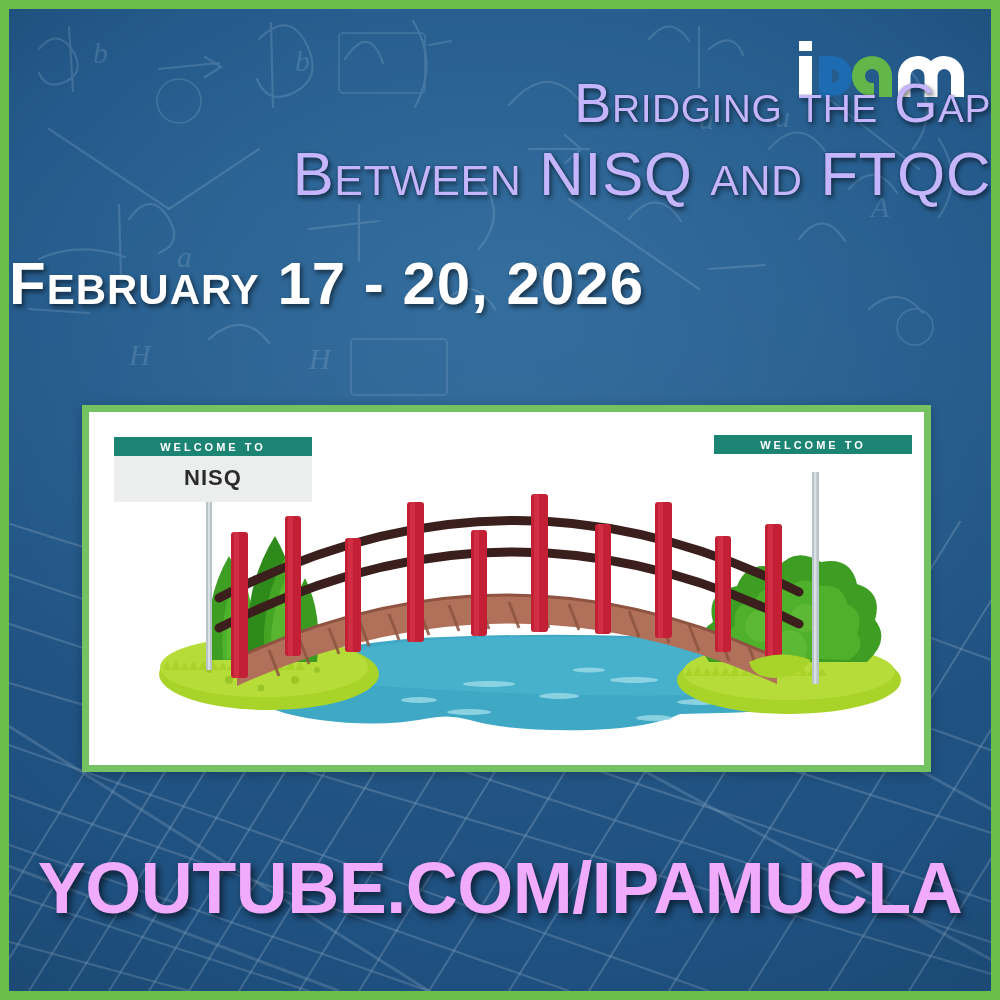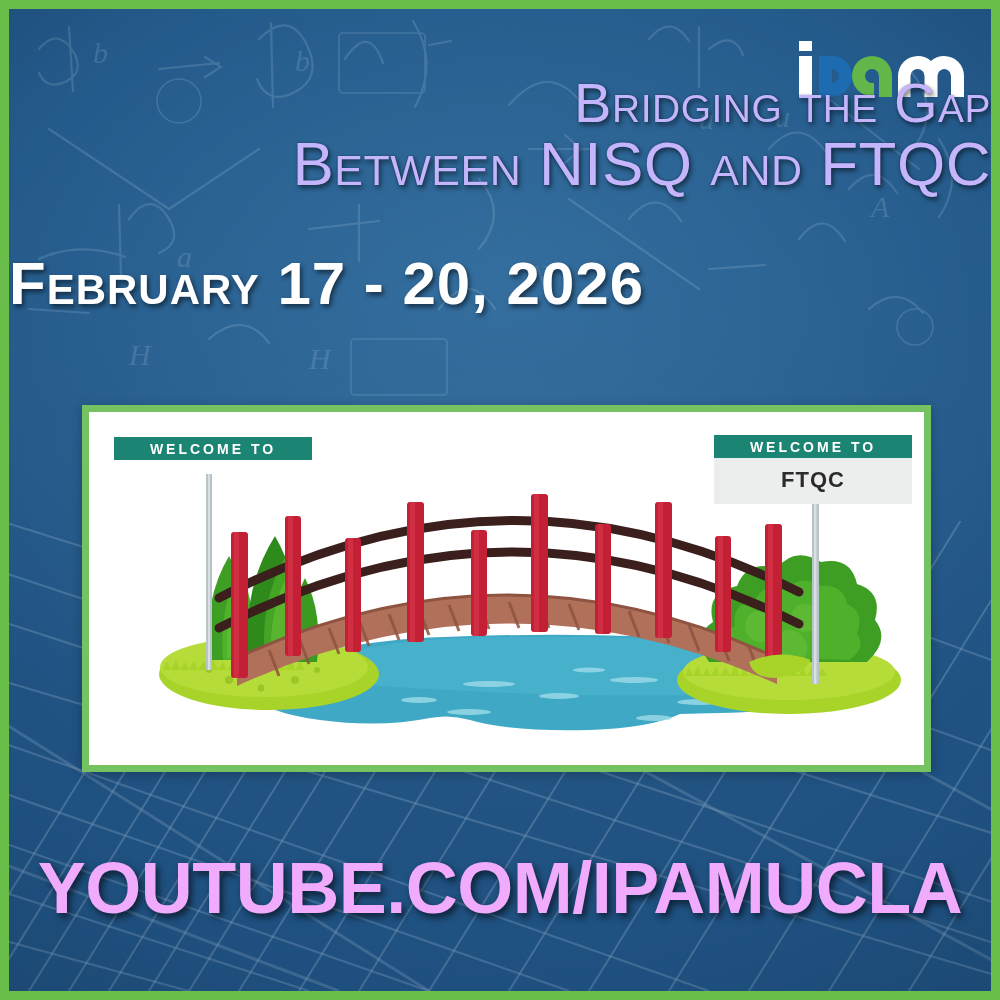--- a/index.html
+++ b/index.html
@@ -79,21 +79,21 @@
     font-family: "Liberation Sans", sans-serif;
     font-weight: 400;
     font-variant: small-caps;
     letter-spacing: 0.5px;
   }
   .headline .line {
     display: block;
     white-space: nowrap;
   }
   .headline .line1 { font-size: 56px; }
-  .headline .line2 { font-size: 62px; margin-top: 2px; }
+  .headline .line2 { font-size: 62px; margin-top: 12px; }
 
   .dateline {
     position: absolute;
     left: 0; right: 0;
     top: 240px;
     color: #ffffff;
     font-weight: 700;
     font-size: 60px;
     font-variant: small-caps;
     letter-spacing: 1px;
@@ -118,21 +118,21 @@
   .card .scene svg { display: block; width: 100%; height: 100%; }
 
   
   .sign {
     position: absolute;
     box-sizing: border-box;
   }
   .sign .sign-top {
     background: #1b8473;
     color: #ffffff;
-    font-size: 14px;
+    font-size: 11px;
     letter-spacing: 3px;
     text-align: center;
     font-weight: 700;
     padding: 4px 0 3px 0;
     font-family: "Liberation Sans", sans-serif;
   }
   .sign .sign-body {
     background: #eceded;
     color: #2b2b2b;
     font-size: 22px;
@@ -413,23 +413,23 @@
           <rect x="676" y="112" width="17" height="142" rx="3" fill="#c32036"></rect>
           <rect x="679" y="112" width="5" height="142" fill="#d8394d" opacity="0.6"></rect>
         </g>
 
         <path d="M660 250 q30 -14 62 -2 q-10 16 -36 18 q-22 0 -26 -16 z" fill="#a8d42a"></path>
       </svg>
     </div>
 
     <div class="sign sign-nisq">
       <div class="sign-top">WELCOME TO</div>
+      <div class="sign-body">NISQ</div>
     </div>
 
     <div class="sign sign-ftqc">
       <div class="sign-top">WELCOME TO</div>
-      <div class="sign-body">FTQC</div>
     </div>
   </div>
 
   <div class="footer-url">YOUTUBE.COM/IPAMUCLA</div>
 
 </div>
 
 </body></html>

